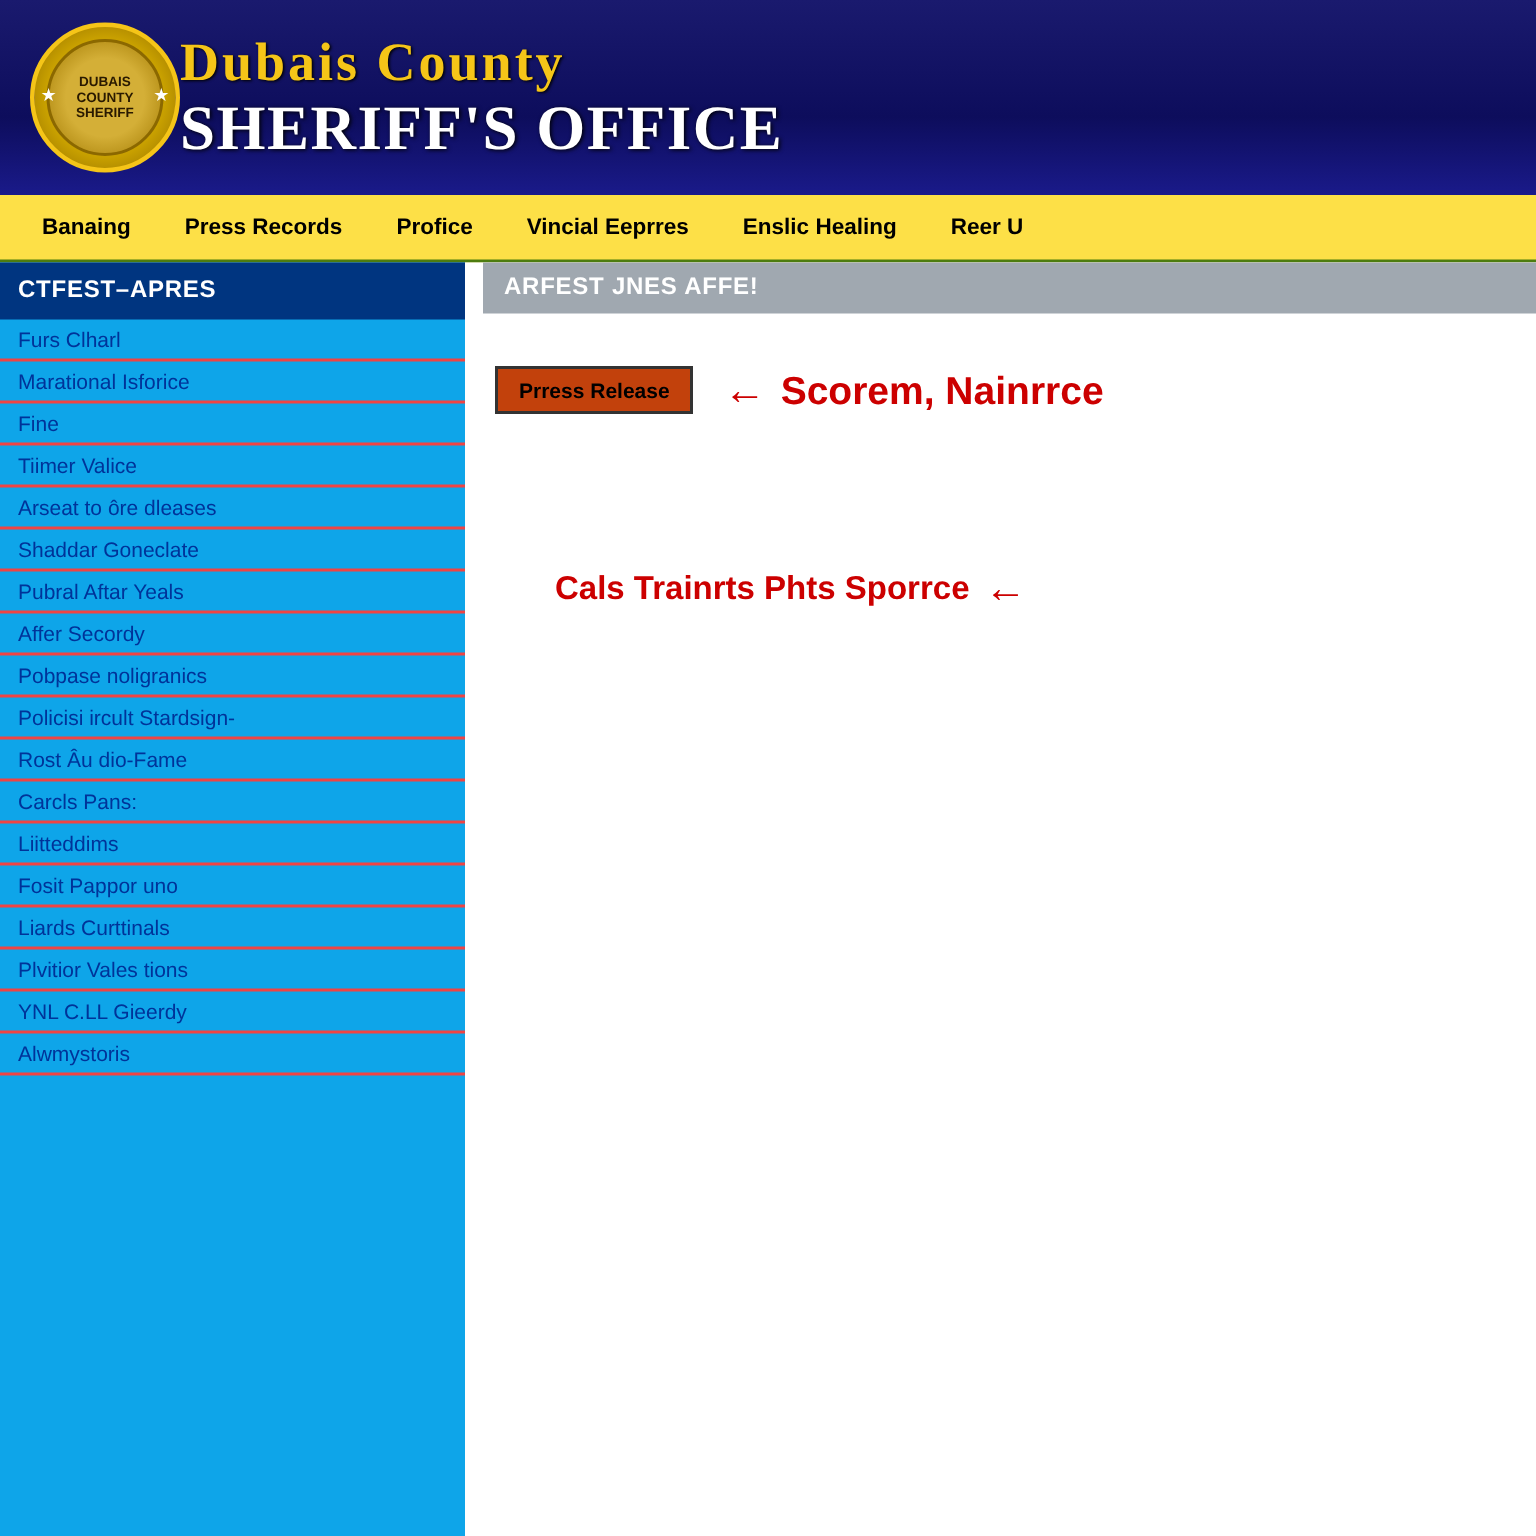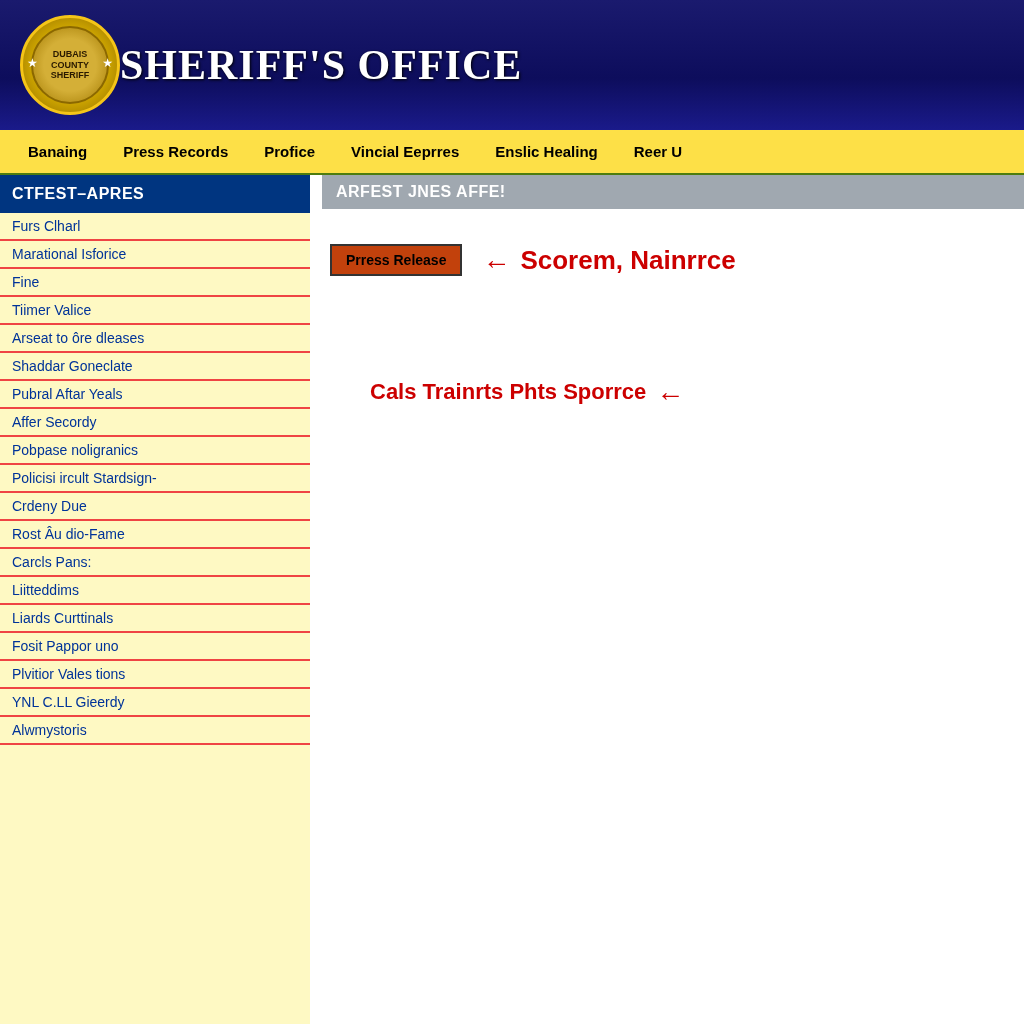--- a/index.html
+++ b/index.html
@@ -56,21 +56,21 @@
 
     
     .main-layout {
       display: flex;
       min-height: 850px;
     }
 
     
     .sidebar {
       width: 310px;
-      background: #fef9c3;
+      background: #0ea5e9;
       padding: 0;
       flex-shrink: 0;
     }
     .sidebar-header {
       background: #003580;
       color: #ffffff;
       font-size: 16px;
       font-weight: bold;
       padding: 10px 12px;
       letter-spacing: 0.5px;
@@ -191,20 +191,21 @@
 
 <header class="header">
   <div class="badge-circle">
     <span class="star-left">★</span>
     <div class="badge-inner">
       DUBAIS<br>COUNTY<br>SHERIFF
     </div>
     <span class="star-right">★</span>
   </div>
   <div class="header-text">
+    <div class="header-county">Dubais County</div>
     <div class="header-dept">SHERIFF'S OFFICE</div>
   </div>
 </header>
 
 <nav class="navbar">
   <a class="nav-item">Banaing</a>
   <a class="nav-item">Press Records</a>
   <a class="nav-item">Profice</a>
   <a class="nav-item">Vincial Eeprres</a>
   <a class="nav-item">Enslic Healing</a>
@@ -218,26 +219,25 @@
     <a class="sidebar-item">Furs Clharl</a>
     <a class="sidebar-item">Marational Isforice</a>
     <a class="sidebar-item">Fine</a>
     <a class="sidebar-item">Tiimer Valice</a>
     <a class="sidebar-item">Arseat to ôre dleases</a>
     <a class="sidebar-item">Shaddar Goneclate</a>
     <a class="sidebar-item">Pubral Aftar Yeals</a>
     <a class="sidebar-item">Affer Secordy</a>
     <a class="sidebar-item">Pobpase noligranics</a>
     <a class="sidebar-item">Policisi ircult Stardsign-</a>
-    <a class="sidebar-item">Crdeny Due</a>
     <a class="sidebar-item">Rost Âu dio-Fame</a>
     <a class="sidebar-item">Carcls Pans:</a>
     <a class="sidebar-item">Liitteddims</a>
+    <a class="sidebar-item">Fosit  Pappor uno</a>
     <a class="sidebar-item">Liards Curttinals</a>
-    <a class="sidebar-item">Fosit  Pappor uno</a>
     <a class="sidebar-item">Plvitior Vales tions</a>
     <a class="sidebar-item">YNL C.LL Gieerdy</a>
     <a class="sidebar-item">Alwmystoris</a>
   </aside>
 
   <main class="content-area">
     <div class="content-section-header">ARFEST JNES AFFE!</div>
     <div class="content-body">
 
       <div class="annotation-row">

